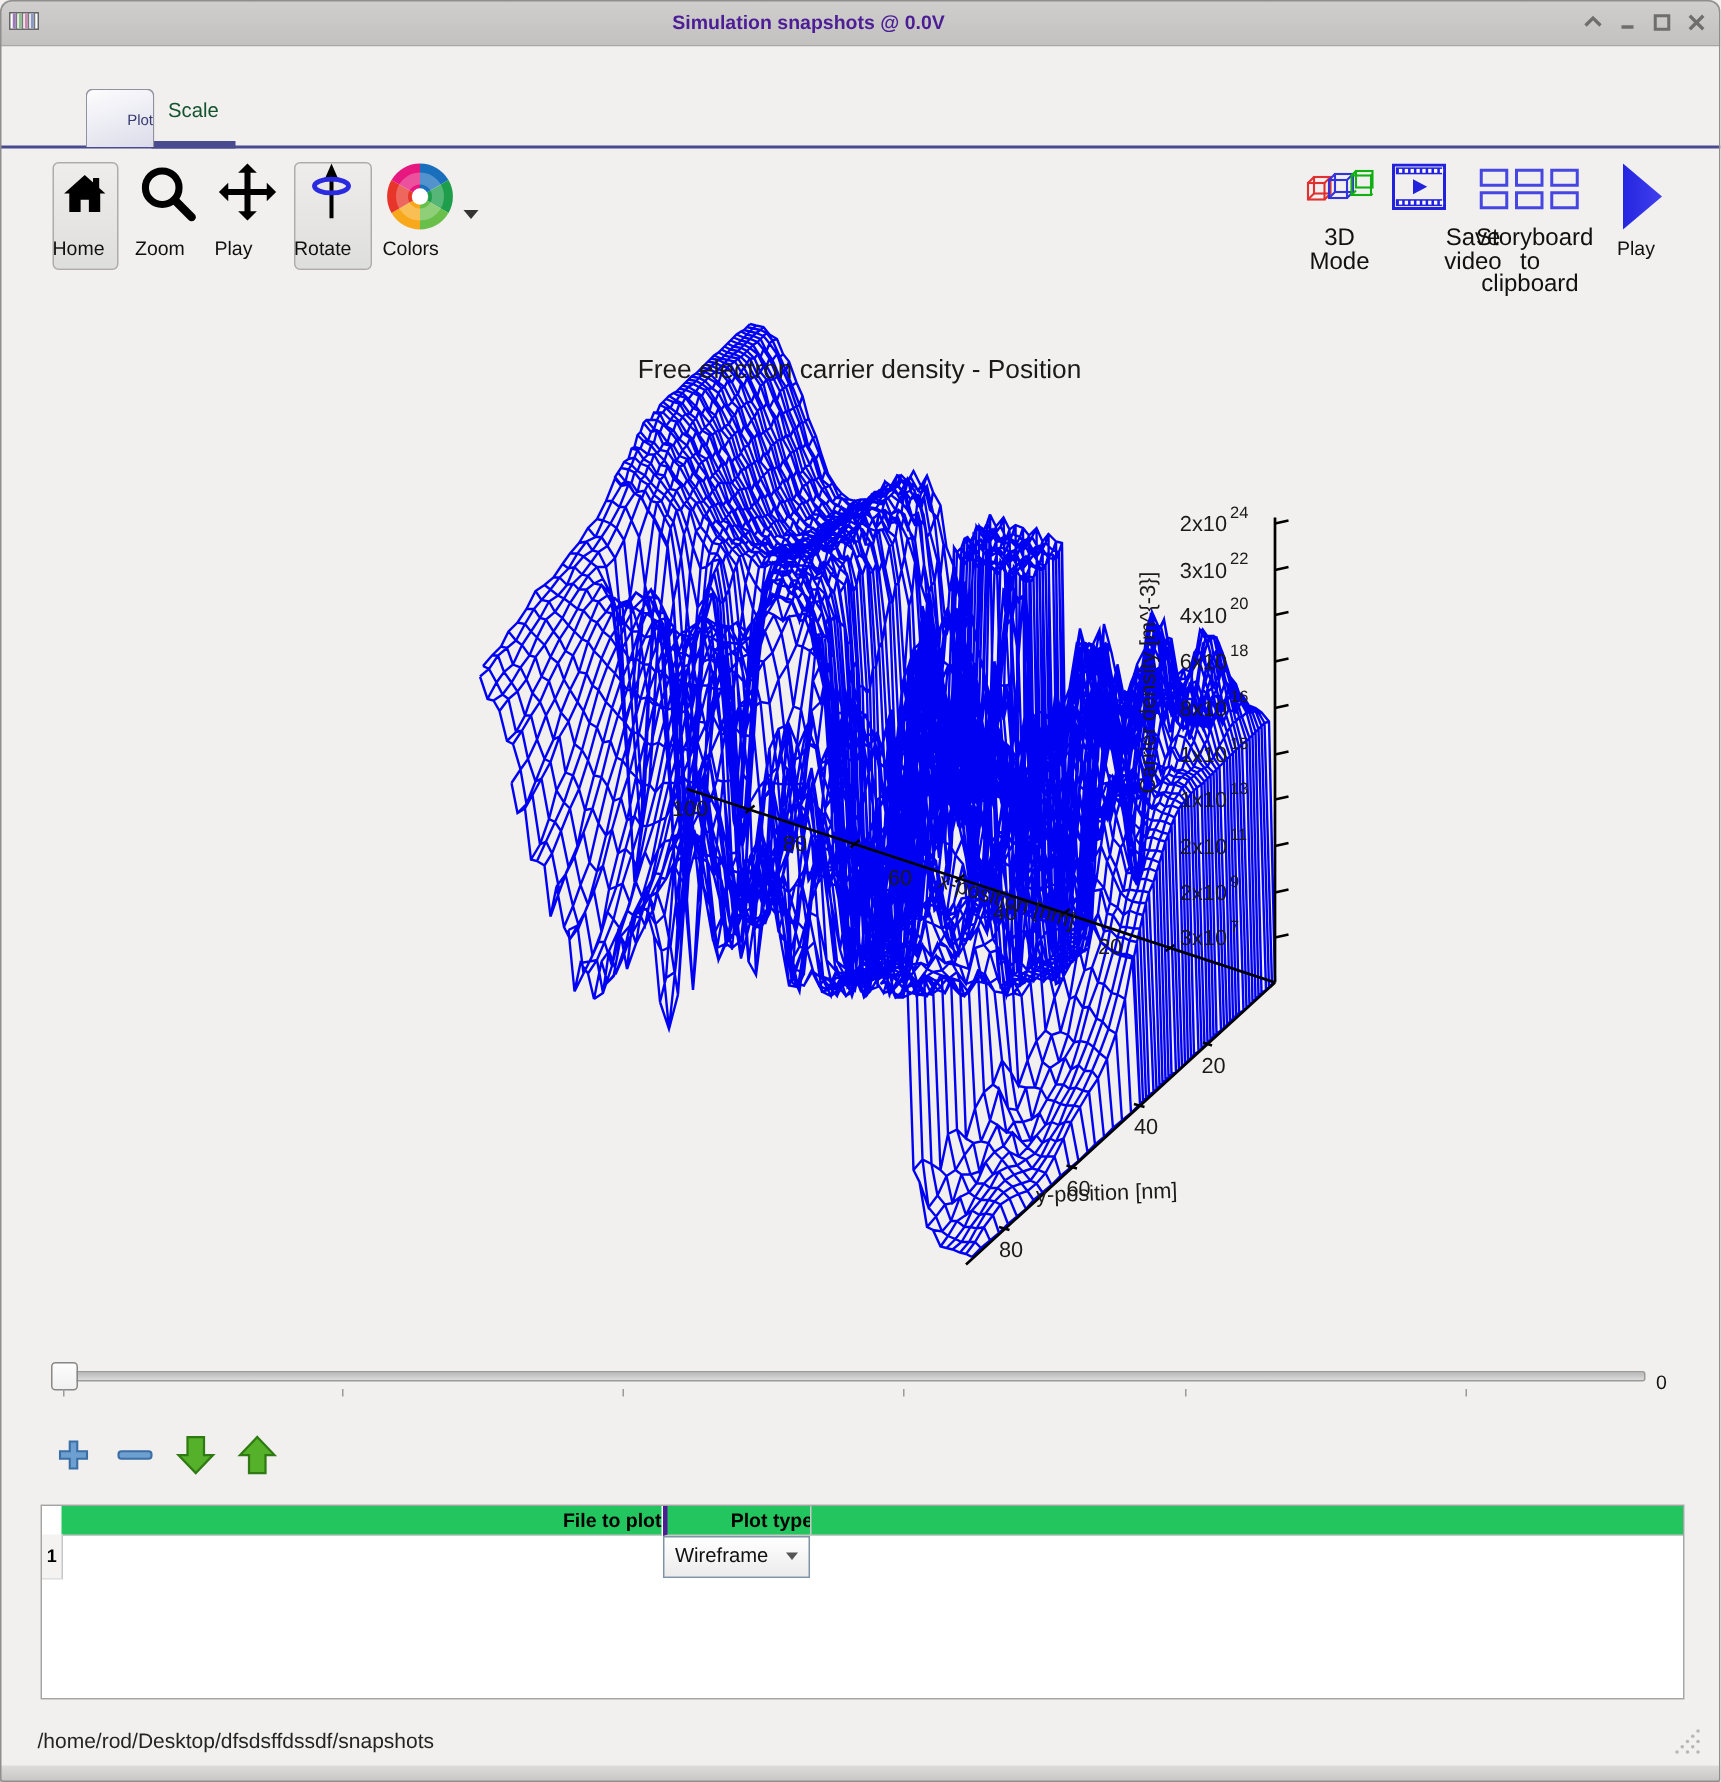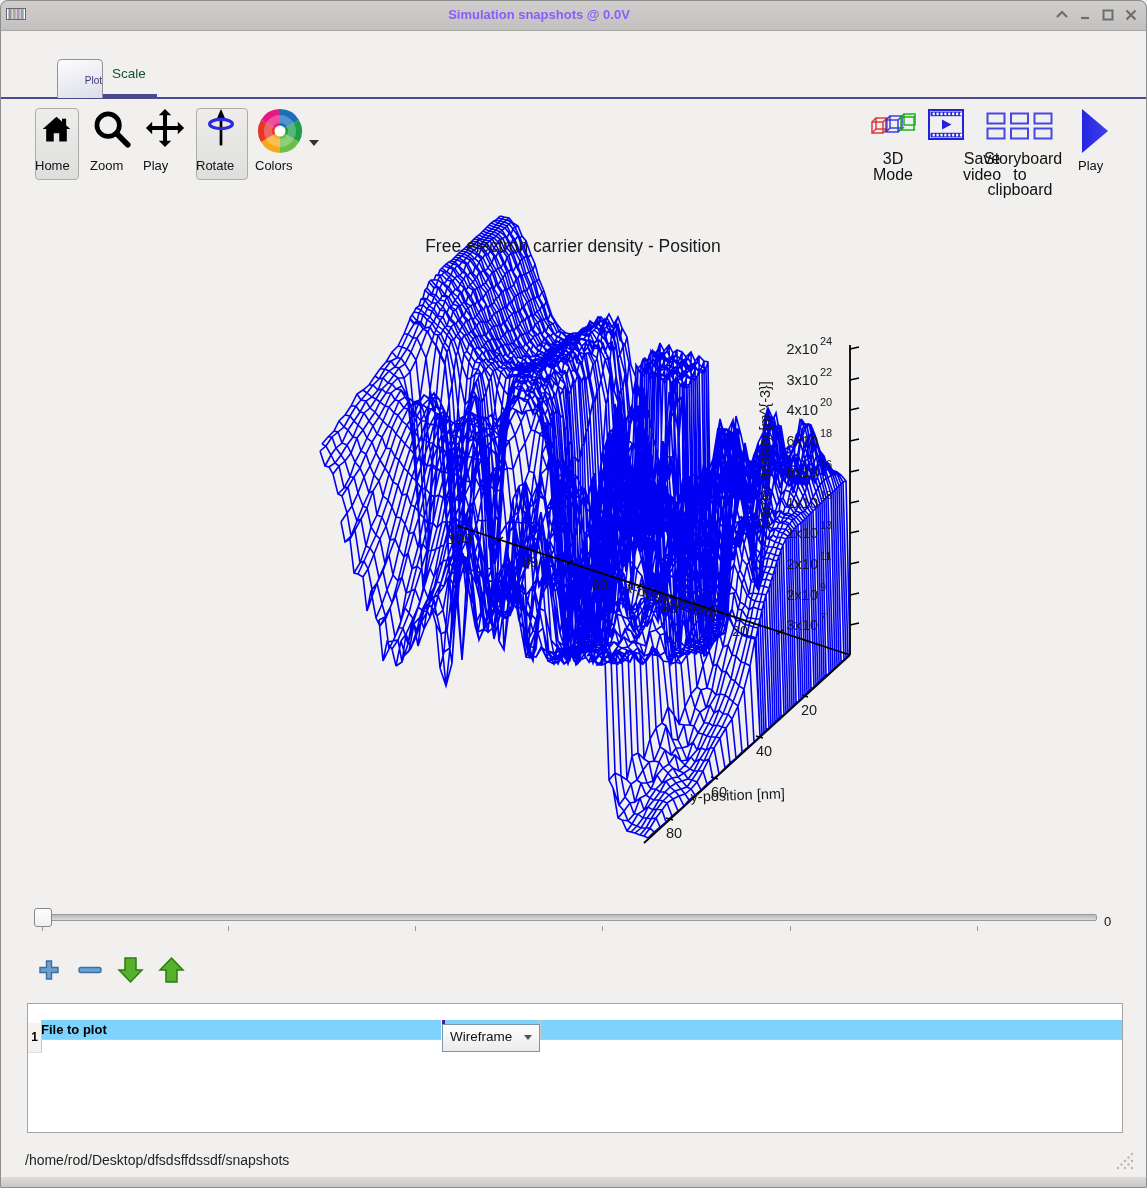--- a/index.html
+++ b/index.html
@@ -1,36 +1,36 @@
 <!DOCTYPE html>
 <html><head><meta charset="utf-8"><style>
 html,body{margin:0;padding:0}
 body{width:1147px;height:1188px;font-family:"Liberation Sans",sans-serif;background:#f1f0ef;position:relative;overflow:hidden}
 .titlebar{position:absolute;left:0;top:0;width:1147px;height:30px;background:linear-gradient(#d0cfce,#c2c1c0);border-bottom:1px solid #a8a7a6;border-radius:7px 7px 0 0}
-.titletext{position:absolute;left:0;top:0;width:1078px;text-align:center;line-height:30px;font-size:13px;font-weight:bold;color:#8b5cf6}
+.titletext{position:absolute;left:0;top:0;width:1078px;text-align:center;line-height:30px;font-size:13px;font-weight:bold;color:#4c1d95}
 .winbtn{position:absolute;top:7px;width:16px;height:16px;color:#6e6e6e}
 .frame{position:absolute;left:0;top:0;width:1145px;height:1186px;border:1px solid #8f8e8d;border-radius:8px 8px 2px 2px;pointer-events:none}
 .appicon{position:absolute}
 
 .tabline{position:absolute;left:0;top:97px;width:1147px;height:2px;background:#4a4a8f}
 .tabthick{position:absolute;left:101px;top:94px;width:56px;height:5px;background:#4a4a8f}
 .tab-active{position:absolute;left:57px;top:59px;width:44px;height:38px;background:linear-gradient(160deg,#fdfdfe,#dcdcea);border:1px solid #9191a0;border-bottom:none;border-radius:5px 5px 0 0;color:#3a3a72;font-size:10px;text-align:right;line-height:42px}
 .tab2{position:absolute;left:112px;top:66px;color:#14532d;font-size:13.5px}
 
 .tbtn{position:absolute;border:1px solid #adacab;border-radius:4px;background:linear-gradient(#eeedec,#dededd)}
 .tlabel{position:absolute;font-size:13px;color:#111;}
 .tlabel2{position:absolute;font-size:16px;color:#111;text-align:center;line-height:15.5px}
 
 .sgroove{position:absolute;left:36px;top:914px;width:1059px;height:5px;background:linear-gradient(#b8b8b8,#dcdcdc);border:1px solid #9a9a9a;border-radius:2px}
 .shandle{position:absolute;left:34px;top:908px;width:16px;height:17px;background:linear-gradient(#fdfdfd,#f0f0f0);border:1px solid #888;border-radius:3px}
 .sval{position:absolute;left:1104px;top:914px;font-size:13px;color:#111}
 .stick{position:absolute;top:926px;width:1px;height:5px;background:#9a9a9a}
 
 .table{position:absolute;left:27px;top:1003px;width:1094px;height:128px;background:#fff;border:1px solid #a5a4a3}
-.thead{position:absolute;left:0;top:16px;height:19px;background:#7dd3fc;border-bottom:1px solid #c8c8c8;font-size:13px;font-weight:bold;text-align:left;line-height:19px}
+.thead{position:absolute;left:0;top:0;height:19px;background:#22c55e;border-bottom:1px solid #c8c8c8;font-size:13px;font-weight:bold;text-align:right;line-height:19px}
 .rowgut{position:absolute;left:0;top:19px;width:13px;height:29px;background:#f4f3f2;border-right:1px solid #c8c8c8;border-bottom:1px solid #e0e0e0;font-size:12px;font-weight:bold;text-align:center;line-height:29px}
 .combo{position:absolute;background:linear-gradient(#ffffff,#ebebeb);border:1px solid #7e93a7;font-size:13.5px;color:#111}
 .combo .ct{position:absolute;left:7px;top:4px;white-space:nowrap}
 .caret{position:absolute;right:7px;top:10px;width:0;height:0;border-left:4.5px solid transparent;border-right:4.5px solid transparent;border-top:5px solid #555}
 
 .status{position:absolute;left:25px;top:1152px;font-size:14px;color:#242424}
 </style></head><body>
 <div class="titlebar"></div>
 <div class="titletext">Simulation snapshots @ 0.0V</div>
 <svg class="appicon" style="left:6px;top:8px;width:20px;height:12px" viewBox="0 0 20 12">

